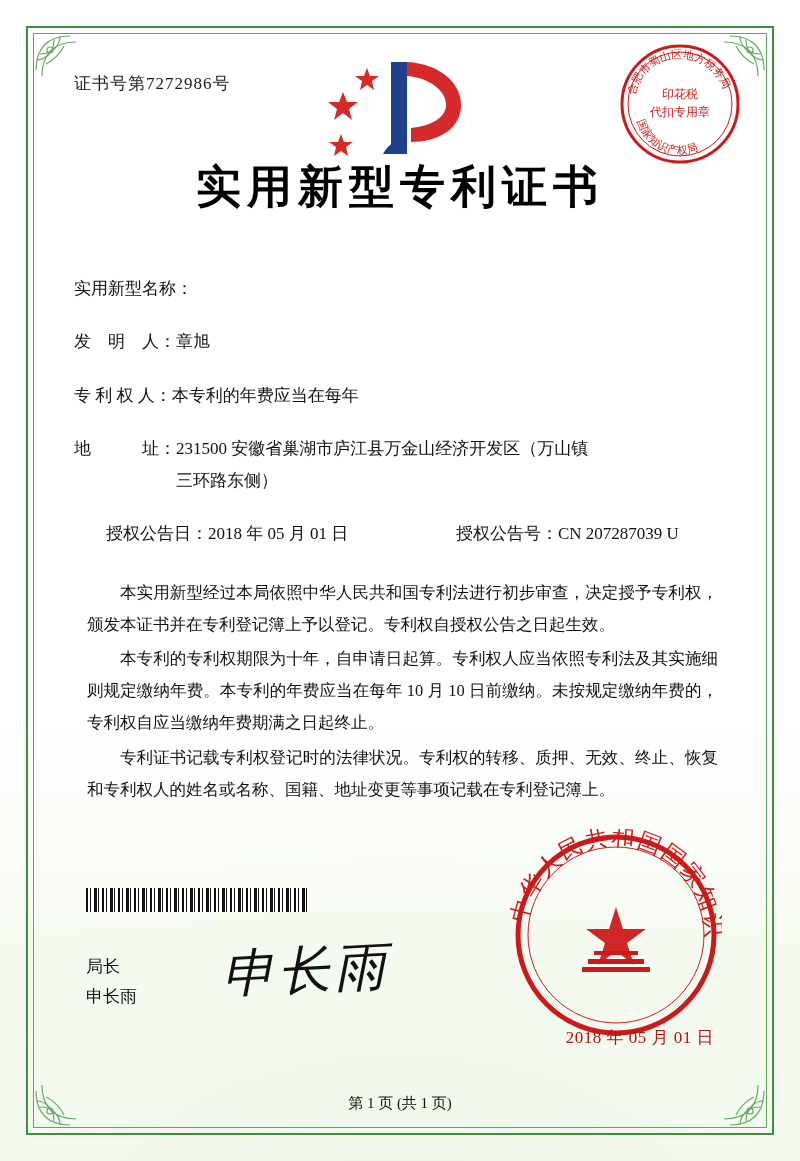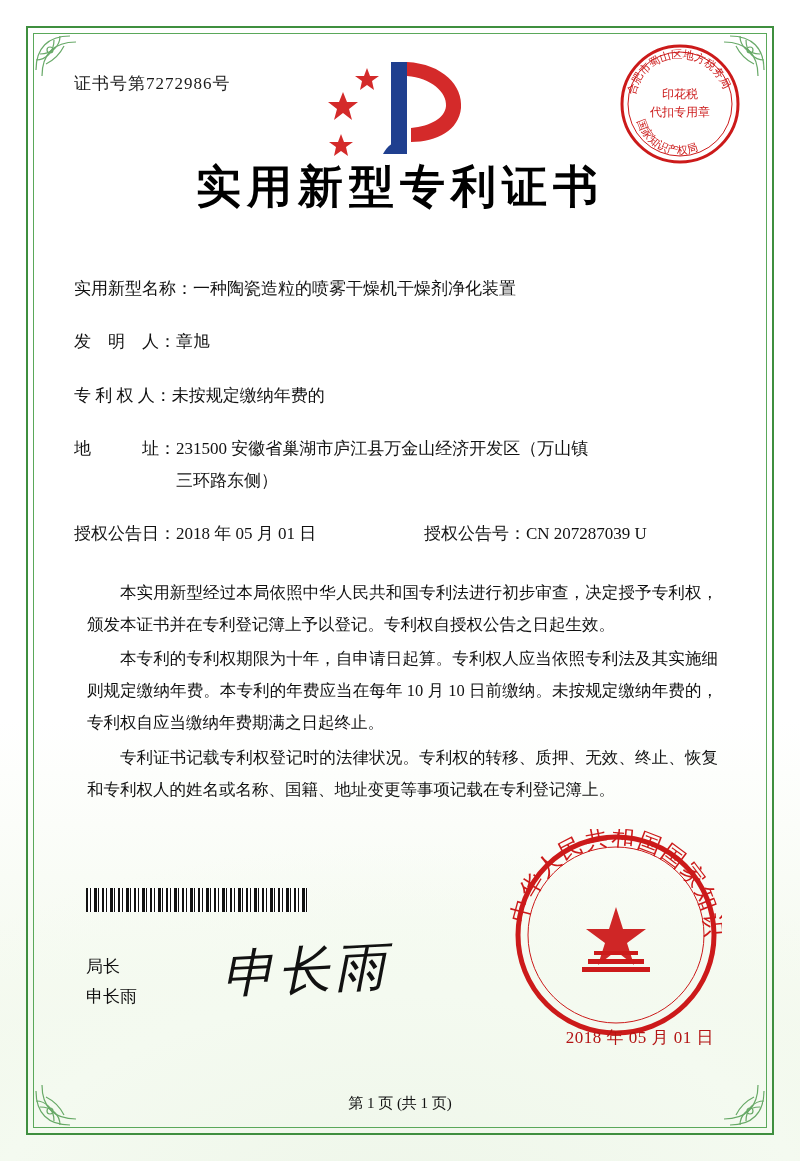--- a/index.html
+++ b/index.html
@@ -107,20 +107,21 @@
     color: #111;
   }
   .value .cont {
     display: block;
     margin-left: 0;
   }
   .row-split {
     display: flex;
     margin-bottom: 10px;
     font-size: 17px;
+    margin-left: 32px;
   }
   .row-split .left { flex: 0 0 350px; display: flex; }
   .row-split .right { flex: 1 1 auto; display: flex; }
 
   .body-text {
     margin-top: 26px;
     padding: 0 22px 0 18px;
     font-size: 16.5px;
     line-height: 1.95;
     text-align: justify;
@@ -286,33 +287,32 @@
   <div class="content">
 
     <div class="cert-no">证书号第7272986号</div>
 
     <div class="title">实用新型专利证书</div>
 
     <div class="fields">
 
       <div class="row">
         <span class="label">实用新型名称：</span>
-        <span class="value">一种陶瓷造粒的喷雾干燥机干燥剂净化装置</span>
       </div>
 
       <div class="row">
         <span class="label">发　明　人：</span>
         <span class="value">章旭</span>
       </div>
 
 
 
       <div class="row">
         <span class="label">专 利 权 人：</span>
-        <span class="value">未按规定缴纳年费的</span>
+        <span class="value">本专利的年费应当在每年</span>
       </div>
 
       <div class="row">
         <span class="label">地　　　址：</span>
         <span class="value">
           <span>231500  安徽省巢湖市庐江县万金山经济开发区（万山镇</span>
           <span class="cont">三环路东侧）</span>
         </span>
       </div>
 

